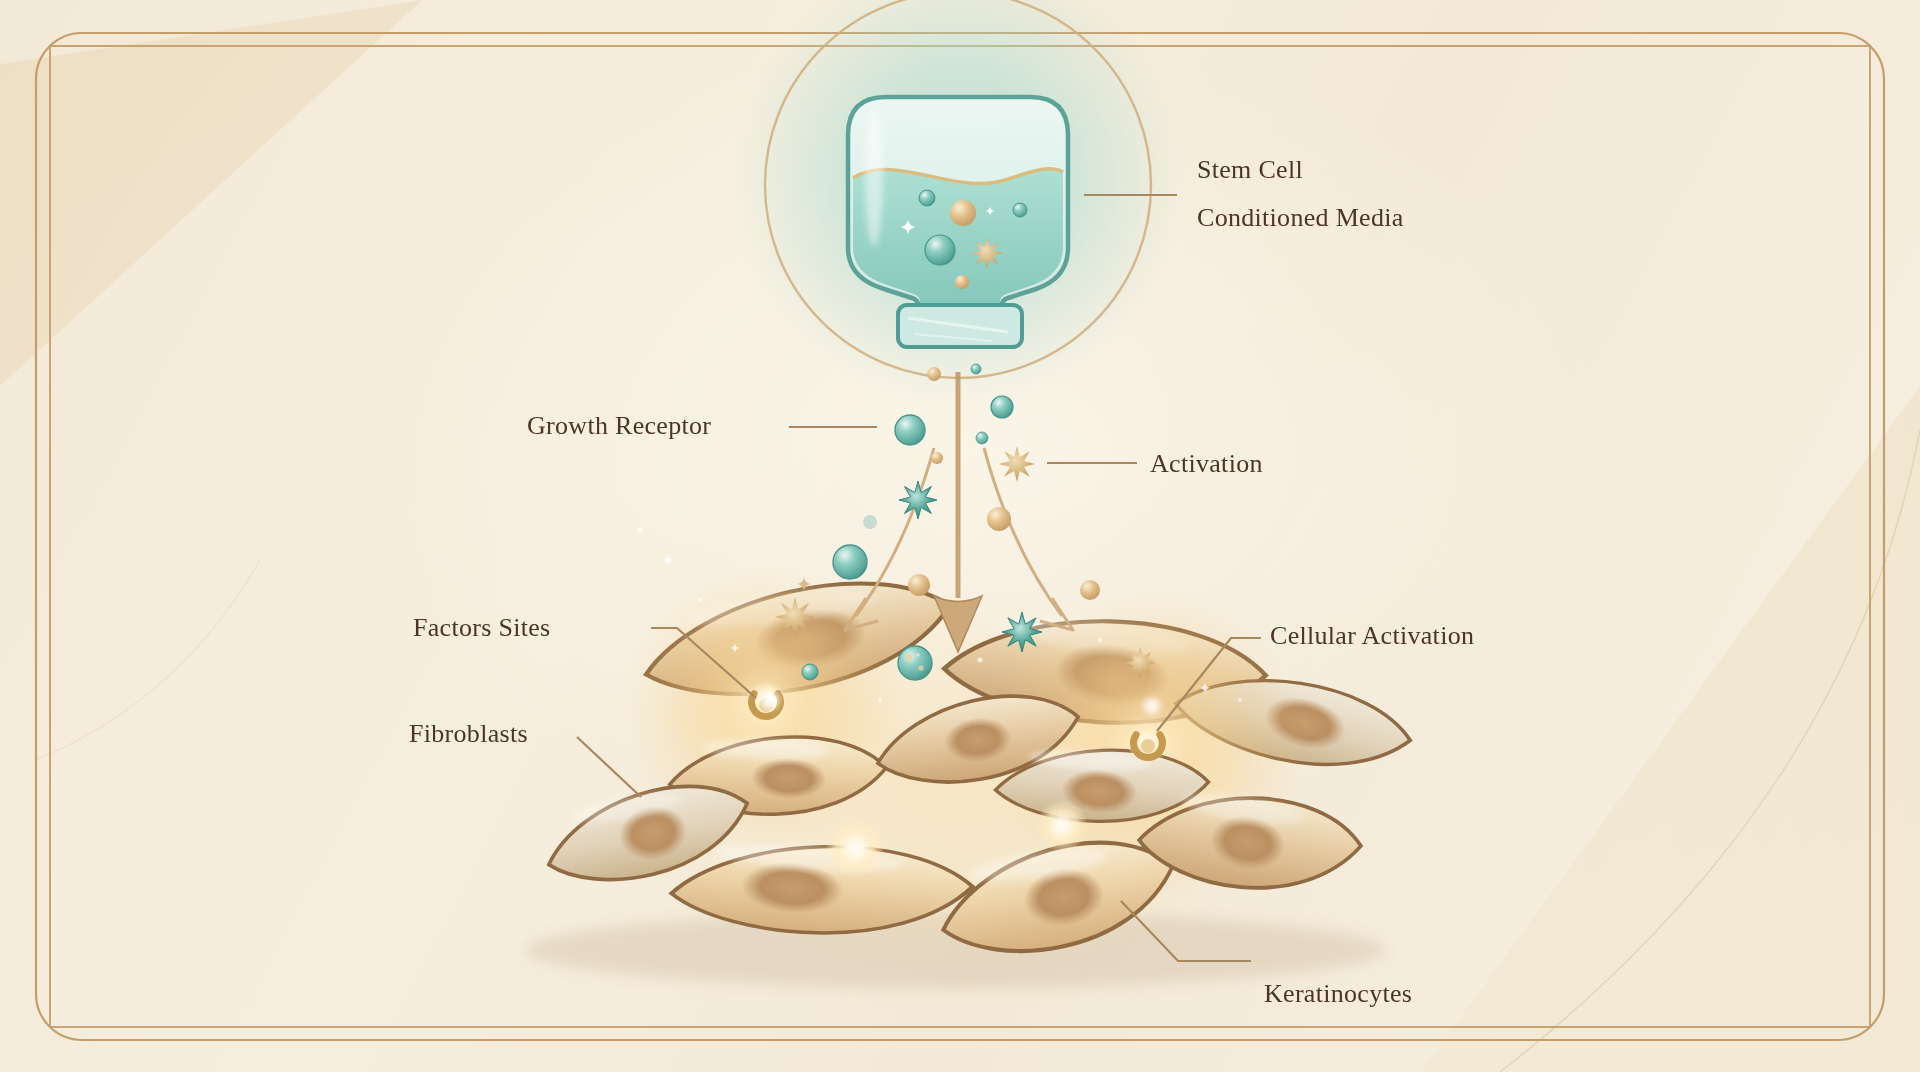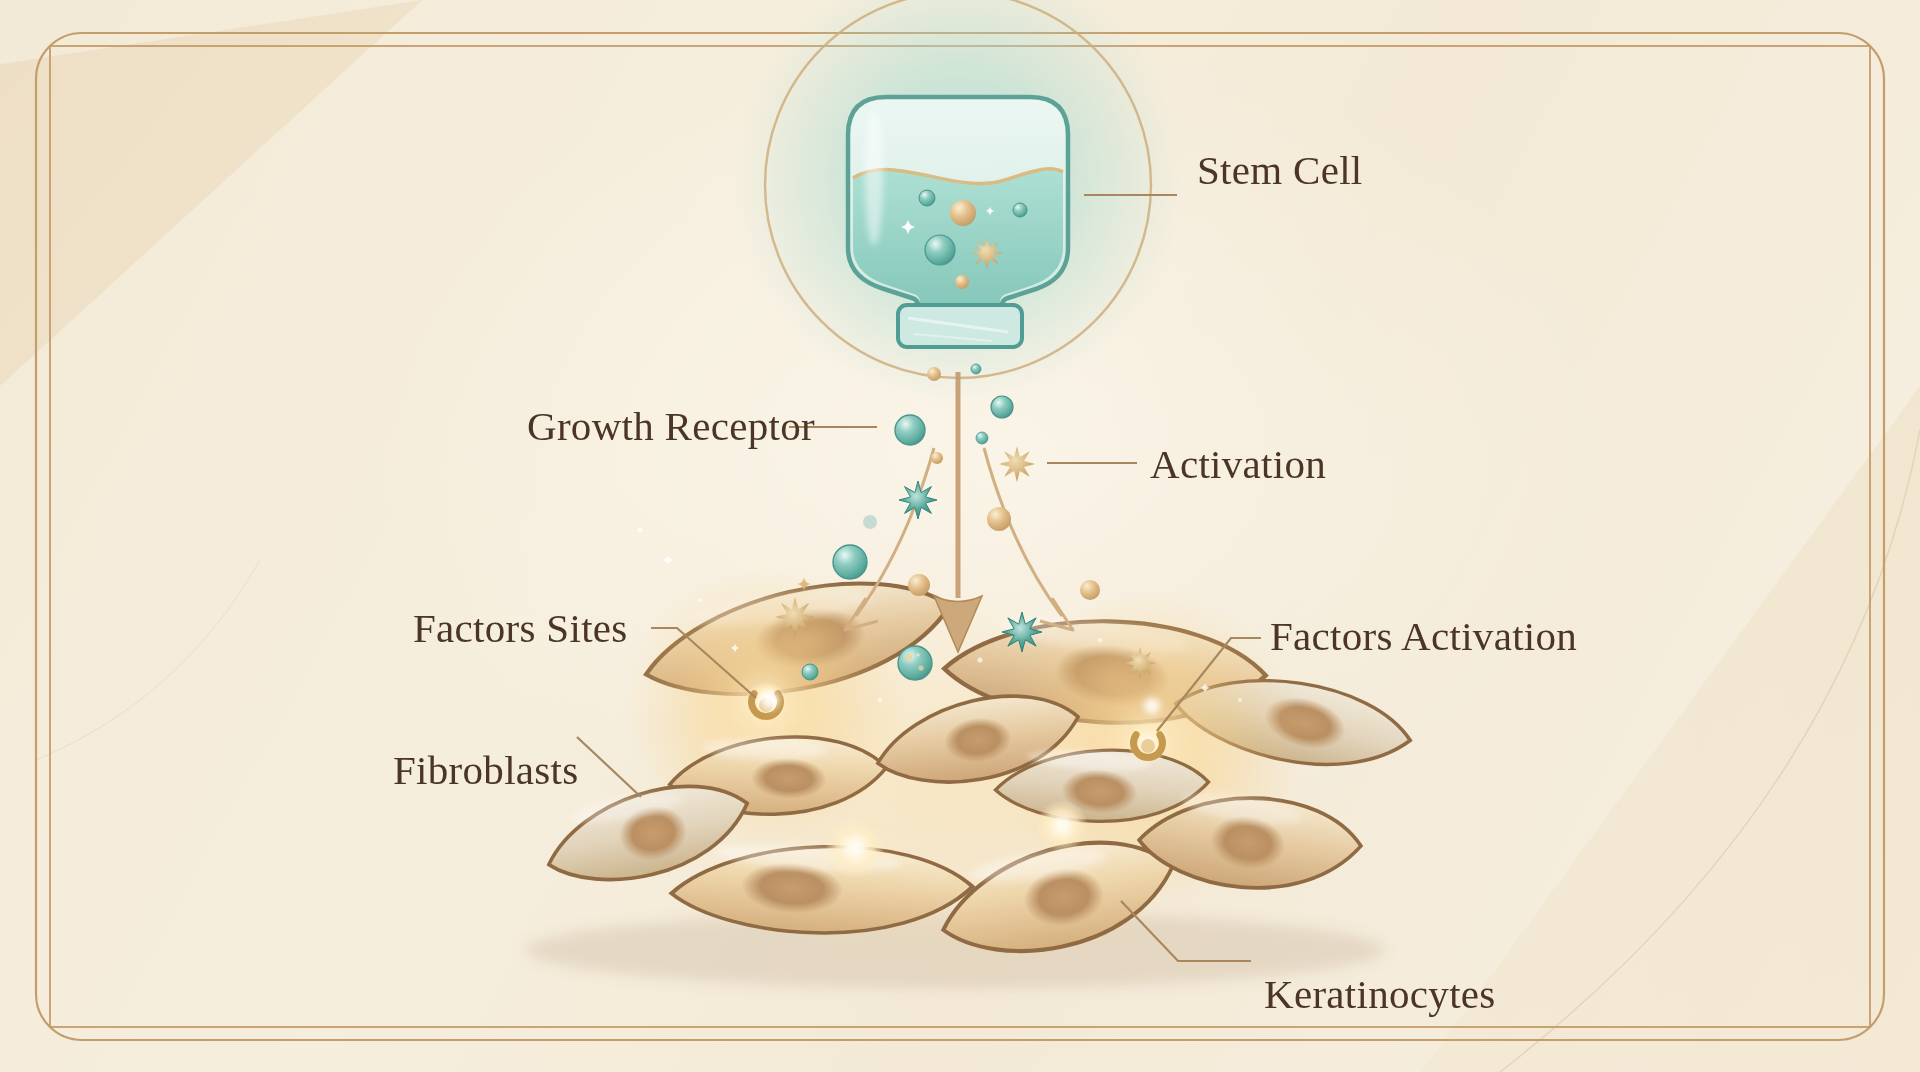--- a/index.html
+++ b/index.html
@@ -15,21 +15,21 @@
     clip-path:polygon(0 6%,22% 0,0 36%);
     background:linear-gradient(135deg,rgba(228,206,166,.38),rgba(228,206,166,0) 70%);
   }
   .sheen-r{
     clip-path:polygon(74% 100%,100% 36%,100% 100%);
     background:linear-gradient(250deg,rgba(233,214,178,.35),rgba(233,214,178,0) 75%);
   }
   svg#art{position:absolute;left:0;top:0;}
   .label{
     position:absolute;color:var(--label-text,#4b3526);
-    font-size:41px;letter-spacing:.3px;line-height:48px;white-space:nowrap;
+    font-size:26px;letter-spacing:.3px;line-height:48px;white-space:nowrap;
   }
 </style>
 </head>
 <body>
 
 <div id="canvas">
 
   <div class="sheen sheen-tl"></div>
   <div class="sheen sheen-r"></div>
 
@@ -277,21 +277,22 @@
       <path d="M 1047 463 H 1137"></path>
       <path d="M 651 628 H 677 L 756 698"></path>
       <path d="M 577 737 L 641 797"></path>
       <path d="M 1157 731 L 1231 638 H 1261"></path>
       <path d="M 1121 901 L 1178 961 H 1251"></path>
     </g>
   </svg>
 
   <div class="label" style="left:1197px;top:146px;">
     <div>Stem Cell</div>
+    <div>Conditioned Media</div>
   </div>
   <div class="label" style="left:527px;top:402px;">Growth Receptor</div>
   <div class="label" style="left:1150px;top:440px;">Activation</div>
   <div class="label" style="left:413px;top:604px;">Factors Sites</div>
-  <div class="label" style="left:393px;top:710px;margin-top:36px;">Fibroblasts</div>
-  <div class="label" style="left:1270px;top:612px;">Factors Activation</div>
+  <div class="label" style="left:409px;top:710px;">Fibroblasts</div>
+  <div class="label" style="left:1270px;top:612px;">Cellular Activation</div>
   <div class="label" style="left:1264px;top:970px;">Keratinocytes</div>
 
 </div>
 
 </body></html>

